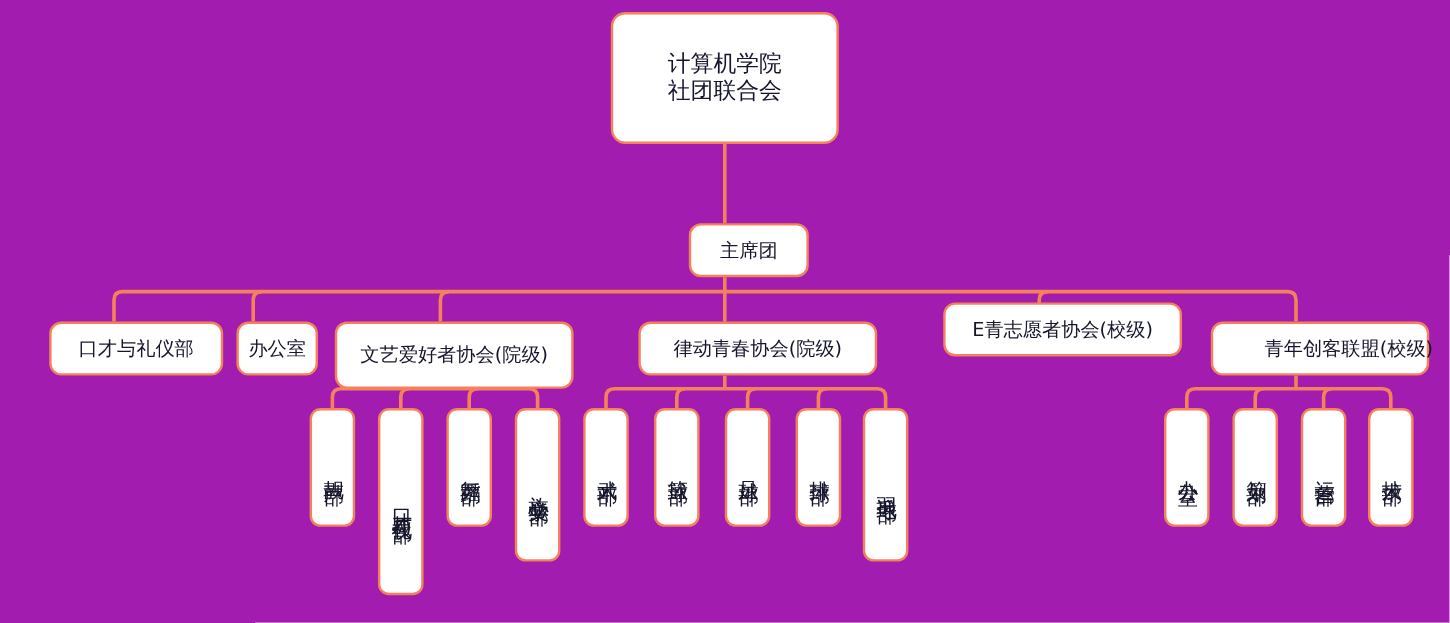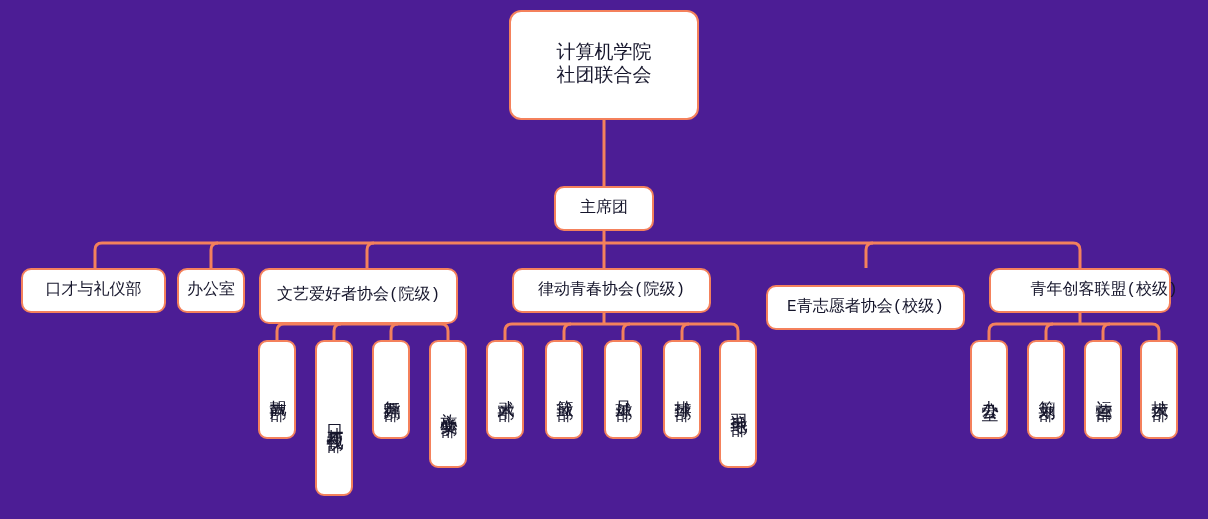--- a/index.html
+++ b/index.html
@@ -5,22 +5,21 @@
   html,body{margin:0;padding:0;background:#ffffff;}
   body{
     font-family:"DejaVu Sans","Liberation Sans",sans-serif;
     -webkit-font-smoothing:antialiased;
   }
   #chart-root{
     position:relative;
     width:1208px;
     height:519px;
     overflow:hidden;
-    background:#4c1d95;
-    font-family:Liberation Mono, monospace;
+    background:#a21caf;
   }
   svg#connectors{
     position:absolute;
     left:0; top:0;
     width:1208px;
     height:519px;
     pointer-events:none;
   }
   .node{
     position:absolute;
@@ -29,21 +28,21 @@
     background:#ffffff;
     color:#15152b;
     display:flex;
     align-items:center;
     justify-content:center;
     text-align:center;
     line-height:1.22;
     white-space:pre;
   }
   .node.r-lg{ border-radius:12px; }
-  .node.r-md{ border-radius:10px; }
+  .node.r-md{ border-radius:10px;margin-left:20px; }
   .node.r-sm{ border-radius:9px; }
   .node-root{ font-size:19px; }
   .node-l2{ font-size:16px; }
   .node-l3{ font-size:16px; }
   .node-v{
     font-size:17px;
     writing-mode:vertical-rl;
     text-orientation:upright;
     letter-spacing:2px;
     line-height:1;
@@ -92,21 +91,21 @@
   <div class="node node-l2 r-md" style="left:554px;top:186px;width:100px;height:45px;">主席团</div>
 
   <div class="node node-l3 r-md" style="left:21px;top:268px;width:145px;height:45px;">口才与礼仪部</div>
 
   <div class="node node-l3 r-md" style="left:177px;top:268px;width:68px;height:45px;">办公室</div>
 
   <div class="node node-l3 r-md" style="left:259px;top:268px;width:199px;height:56px;">文艺爱好者协会(院级)</div>
 
   <div class="node node-l3 r-md" style="left:512px;top:268px;width:199px;height:45px;">律动青春协会(院级)</div>
 
-  <div class="node node-l3 r-md" style="left:766px;top:285px;width:199px;height:45px;">E青志愿者协会(校级)</div>
+  <div class="node node-l3 r-md" style="left:766px;top:252px;width:199px;height:45px;">E青志愿者协会(校级)</div>
 
   <div class="node node-l3 r-md" style="left:989px;top:268px;width:182px;height:45px;padding-left:48px;">青年创客联盟(校级)</div>
 
   <div class="node node-v r-sm" style="left:258px;top:340px;width:38px;height:99px;">靓声部</div>
 
   <div class="node node-v r-sm" style="left:315px;top:340px;width:38px;height:156px;">口才与礼仪部</div>
 
   <div class="node node-v r-sm" style="left:372px;top:340px;width:38px;height:99px;">舞蹈部</div>
 
   <div class="node node-v r-sm" style="left:429px;top:340px;width:38px;height:128px;">旅心文学部</div>

